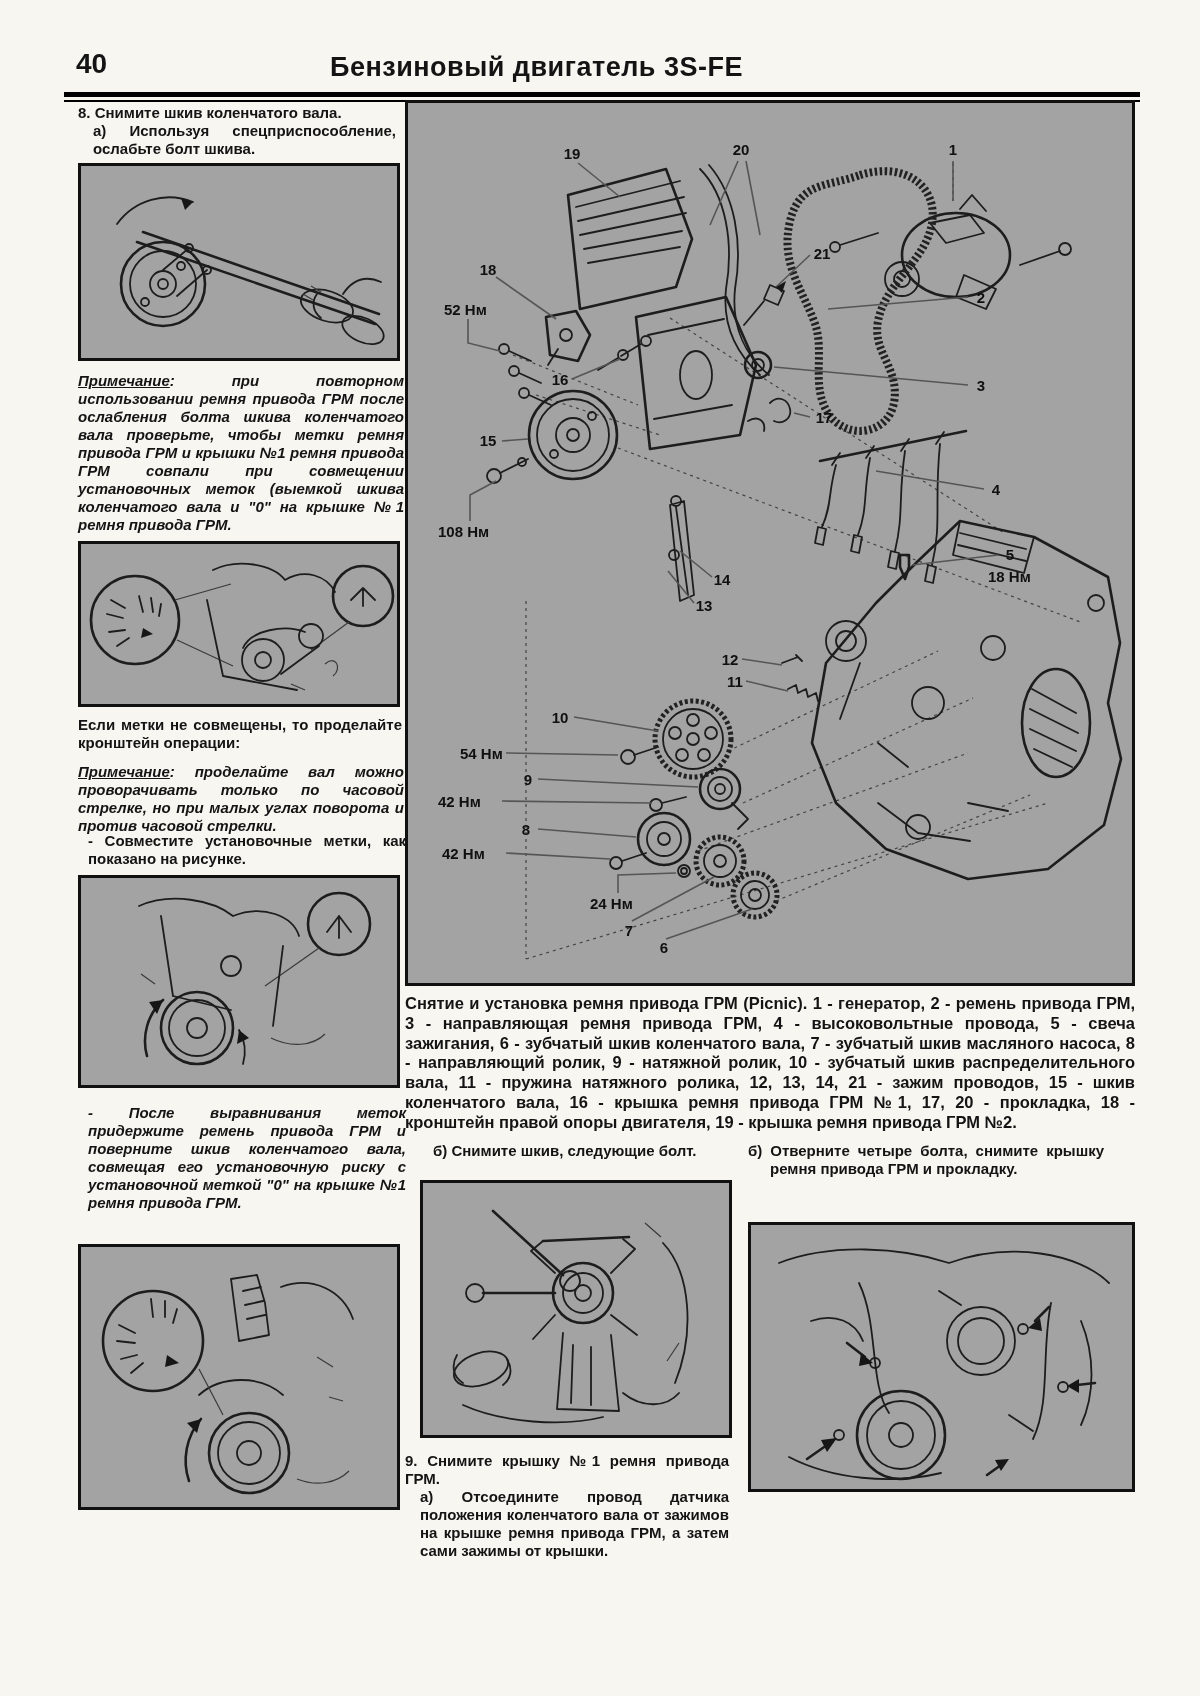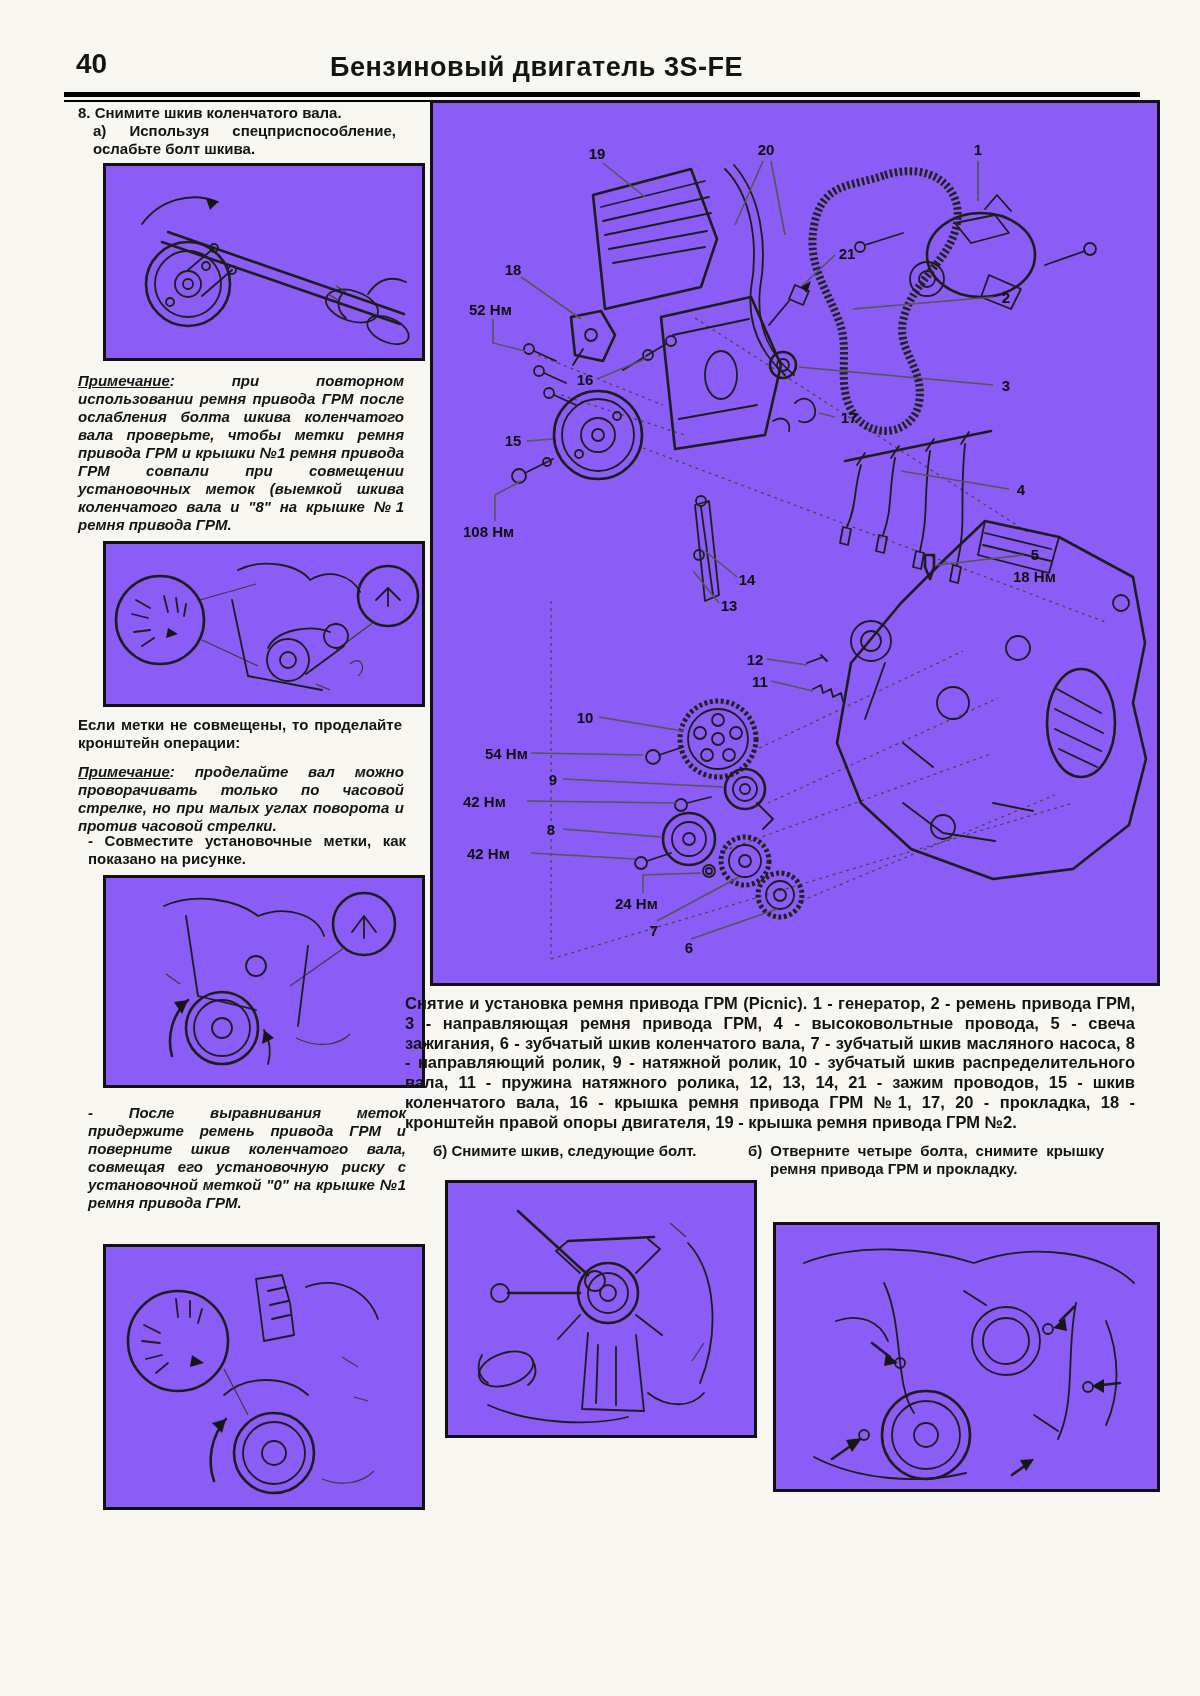--- a/index.html
+++ b/index.html
@@ -9,21 +9,21 @@
   .pageno{font-size:28px;font-weight:bold;}
   .ptitle{font-size:27px;font-weight:bold;letter-spacing:.5px;}
   .hrule{border-top:5px solid #000;border-bottom:2px solid #000;height:3px;}
   .body-txt{font-size:15px;font-weight:bold;line-height:1.2;text-align:justify;}
   .cap-txt{font-size:16.5px;font-weight:bold;line-height:1.2;text-align:justify;}
   .note{font-style:italic;}
   .u{text-decoration:underline;}
   .ind{padding-left:15px;}
   .hang{padding-left:22px;text-indent:-22px;}
   .bullet{padding-left:4px;}
-  .pic{border:3px solid #111;background:#8b5cf6;margin-left:25px;}
+  .pic{border:3px solid #111;background:#a3a3a3;}
   svg{display:block;}
   .sk{stroke:#1d1d1d;fill:none;stroke-width:1.8;stroke-linecap:round;stroke-linejoin:round;}
   .sk2{stroke:#1d1d1d;fill:none;stroke-width:2.6;stroke-linecap:round;stroke-linejoin:round;}
   .thin{stroke:#3a3a3a;fill:none;stroke-width:1.2;}
   .dash{stroke:#444;fill:none;stroke-width:1.2;stroke-dasharray:3 4;}
   .lead{stroke:#555;fill:none;stroke-width:1.6;}
   .belt{stroke:#222;fill:none;stroke-width:8;stroke-dasharray:2.5 2.5;}
   .teeth{stroke:#222;fill:none;stroke-width:5;stroke-dasharray:3 2.5;}
   .fillb{fill:#161616;stroke:none;}
   text.lbl{font:bold 15px "Liberation Sans",sans-serif;fill:#101010;}
@@ -58,21 +58,21 @@
       <path class="sk" d="M36 58 A64 64 0 0 1 112 36"></path>
       <path class="fillb" d="M112 36 l-12 -4 l4 12 z"></path>
       <ellipse class="sk" cx="246" cy="140" rx="27" ry="15" transform="rotate(18 246 140)"></ellipse>
       <ellipse class="sk" cx="282" cy="164" rx="22" ry="12" transform="rotate(24 282 164)"></ellipse>
       <path class="sk" d="M300 116 C282 108 270 116 262 128 M236 128 C230 136 232 146 240 152"></path>
       <path class="thin" d="M222 128 l10 6 M230 120 l10 6"></path>
     </svg>
   </div>
 
   <div class="abs body-txt note" style="left:78px;top:372px;width:326px;">
-    <span class="u">Примечание</span><span>: при повторном использовании ремня привода ГРМ после ослабления болта шкива коленчатого вала проверьте, чтобы метки ремня привода ГРМ и крышки №1 ремня привода ГРМ совпали при совмещении установочных меток (выемкой шкива коленчатого вала и "8" на крышке №1 ремня привода ГРМ.</span>
+    <span class="u">Примечание</span><span>: при повторном использовании ремня привода ГРМ после ослабления болта шкива коленчатого вала проверьте, чтобы метки ремня привода ГРМ и крышки №1 ремня привода ГРМ совпали при совмещении установочных меток (выемкой шкива коленчатого вала и "0" на крышке №1 ремня привода ГРМ.</span>
   </div>
 
   <div class="abs pic" style="left:78px;top:541px;width:316px;height:160px;">
     <svg viewBox="0 0 316 160" width="316" height="160">
       <circle class="sk2" cx="54" cy="76" r="44"></circle>
       <path class="sk" d="M30 56 l14 8 M26 70 l16 4 M28 88 l16 -2 M36 102 l12 -8"></path>
       <path class="sk" d="M58 52 l4 16 M70 54 l2 14 M80 60 l-2 12"></path>
       <path class="fillb" d="M62 84 l10 6 l-12 4 z"></path>
       <path class="thin" d="M94 56 L150 40 M96 96 L152 122"></path>
       <circle class="sk2" cx="282" cy="52" r="30"></circle>
@@ -401,14 +401,18 @@
         <path class="sk2" d="M298 82 L284 96"></path>
           <path class="fillb" d="M277 103 l12 -10 l2 13 z"></path>
         <path class="sk2" d="M344 158 L326 160"></path>
           <path class="fillb" d="M316 161 l12 -7 l0 14 z"></path>
         <path class="sk2" d="M236 250 L250 240"></path>
           <path class="fillb" d="M258 234 l-14 1 l6 11 z"></path>
       </g>
     </svg>
   </div>
 
+  <div class="abs body-txt" style="left:405px;top:1452px;width:324px;">
+    <div>9. Снимите крышку №1 ремня привода ГРМ.</div>
+    <div class="ind">а) Отсоедините провод датчика положения коленчатого вала от зажимов на крышке ремня привода ГРМ, а затем сами зажимы от крышки.</div>
+  </div>
 
 </div>
 
 </body></html>

